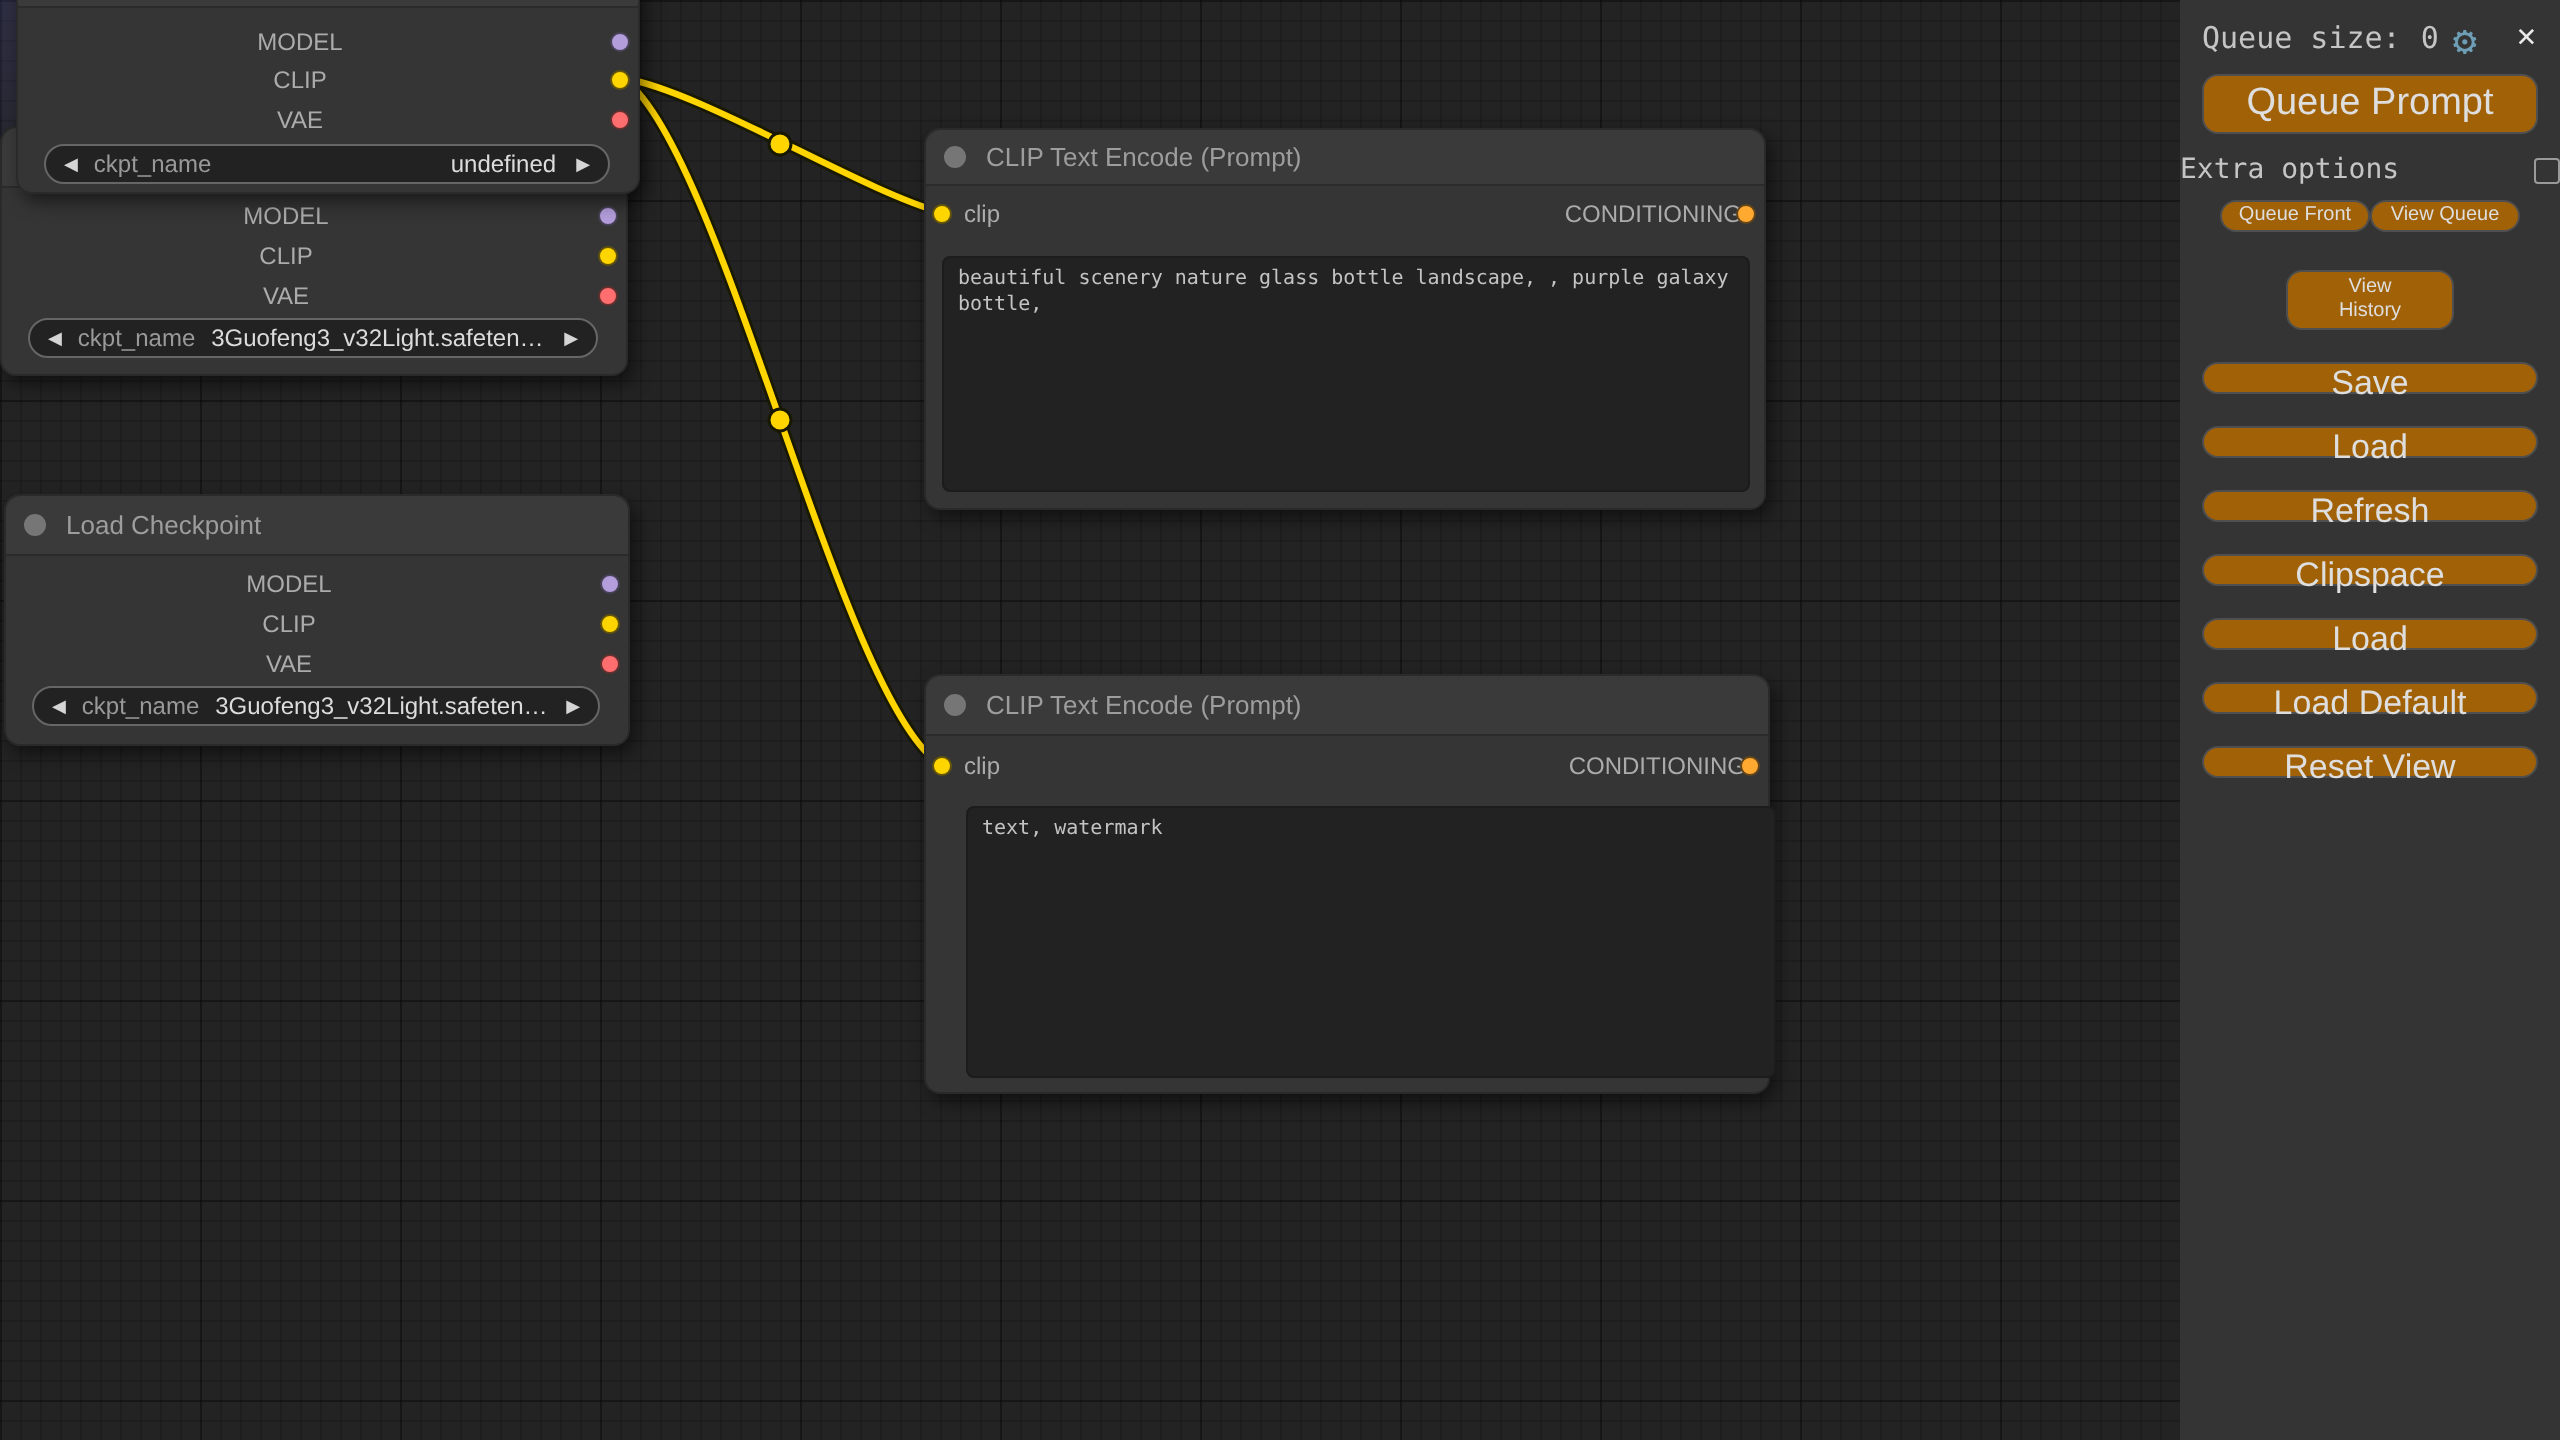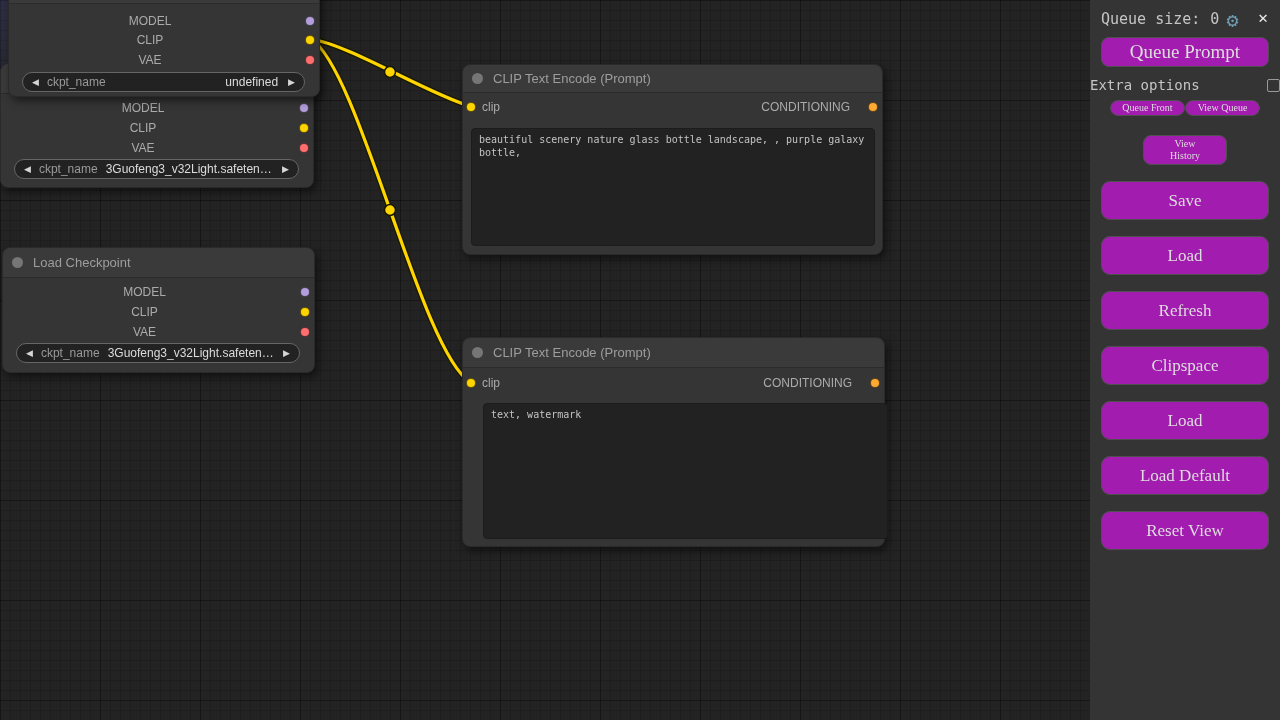--- a/index.html
+++ b/index.html
@@ -39,21 +39,21 @@
 
   .slot { position: absolute; left: 0; right: 0; height: 14px; line-height: 14px; font-size: 12px; color: #ababab; }
   .slot .dot {
     position: absolute; top: 2px; width: 10px; height: 10px; border-radius: 50%;
     border: 1px solid rgba(15,15,15,0.65);
   }
   .slot.out { text-align: center; padding-right: 28px; }
   .slot.out .dot { right: 4px; }
   .in-half { position: absolute; left: 19px; top: 0; }
   .in-dot { position: absolute; left: 3px; top: 2px; width: 10px; height: 10px; border-radius: 50%; border: 1px solid rgba(15,15,15,0.65); }
-  .out-half { position: absolute; right: 32px; top: 0; }
+  .out-half { position: absolute; right: 11px; top: 0; }
   .out-dot { position: absolute; right: 4px; top: 2px; width: 10px; height: 10px; border-radius: 50%; border: 1px solid rgba(15,15,15,0.65); }
 
   .dot-model { background: var(--model_slot, #B39DDB); }
   .dot-clip { background: var(--clip_slot, #FFD500); }
   .dot-vae { background: var(--vae_slot, #FF6E6E); }
   .dot-cond { background: var(--conditioning_slot, #FFA931); }
 
   .widget {
     position: absolute; left: 13px; right: 14px; height: 20px; border-radius: 10px;
     background: #222; border: 1px solid #666; display: flex; align-items: center;
@@ -75,32 +75,32 @@
   .sidebar {
     position: absolute; left: 1090px; top: 0; width: 190px; height: 720px;
     background: #343434; font-family: "DejaVu Sans Mono", monospace; color: #c5c5c5;
   }
   .queue-row { display: flex; padding: 10px 12px 0 11px; font-size: 15px; }
   .queue-row .qval { margin-left: 10px; }
   .gear { color: var(--gear_icon, #6D9EB5); font-size: 20px; margin-left: 7px; line-height: 1; cursor: pointer; }
   .close-x { margin-left: auto; color: #eaeaea; font-size: 16px; font-weight: bold; line-height: 1; cursor: pointer; }
 
   button.btn {
-    display: block; background: #a21caf; border: 1px solid #4f4f4f; color: #dedede;
-    font-family: Liberation Serif, serif; cursor: pointer;
+    display: block; background: #a16207; border: 1px solid #4f4f4f; color: #dedede;
+    font-family: Liberation Sans, sans-serif; cursor: pointer;
   }
   .btn.big { width: 168px; height: 30px; margin: 7px auto 0; border-radius: 8px; font-size: 19px; }
   .extra-row { display: flex; align-items: center; justify-content: space-between; margin-top: 10px; font-size: 14px; }
   .checkbox { width: 13px; height: 13px; border: 1px solid #9a9a9a; border-radius: 2px; margin-left: 3px; cursor: pointer; }
   .pair-row { display: flex; justify-content: space-between; padding: 0 20px; margin-top: 7px; }
   .btn.small { width: 83px; height: 16px; border-radius: 8px; font-size: 10px; line-height: 1; padding: 0; }
   .vh-row { display: flex; justify-content: center; margin-top: 19px; }
   .btn.vh { width: 84px; height: 30px; border-radius: 8px; font-size: 10px; line-height: 1.25; display: flex; flex-direction: column; align-items: center; justify-content: center; }
   .menu-buttons { margin-top: 16px; }
-  .btn.menu { width: 168px; height: 39px; margin: 16px auto 6px; border-radius: 9px; font-size: 17px; }
+  .btn.menu { width: 168px; height: 16px; margin: 16px auto 6px; border-radius: 9px; font-size: 17px; }
 </style>
 </head>
 <body>
 
 <div class="canvas">
 
   <svg class="links" width="1090" height="720" viewBox="0 0 1090 720">
     <path class="link-under" d="M 311 39 C 350 45 430 95 470 106"></path>
     <path class="link-under" d="M 311 39 C 360 70 420 350 470 382"></path>
     <path class="link-main" d="M 311 39 C 350 45 430 95 470 106"></path>

